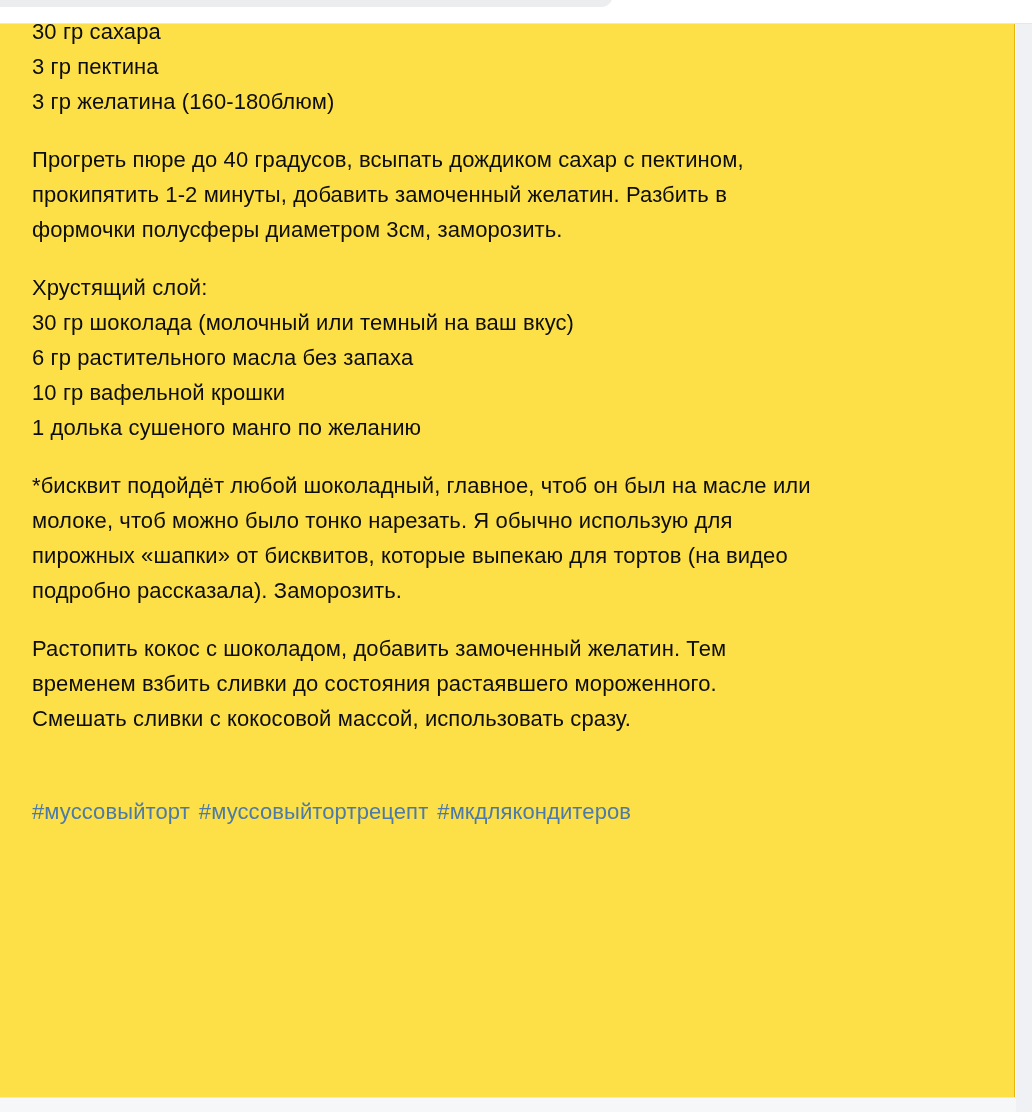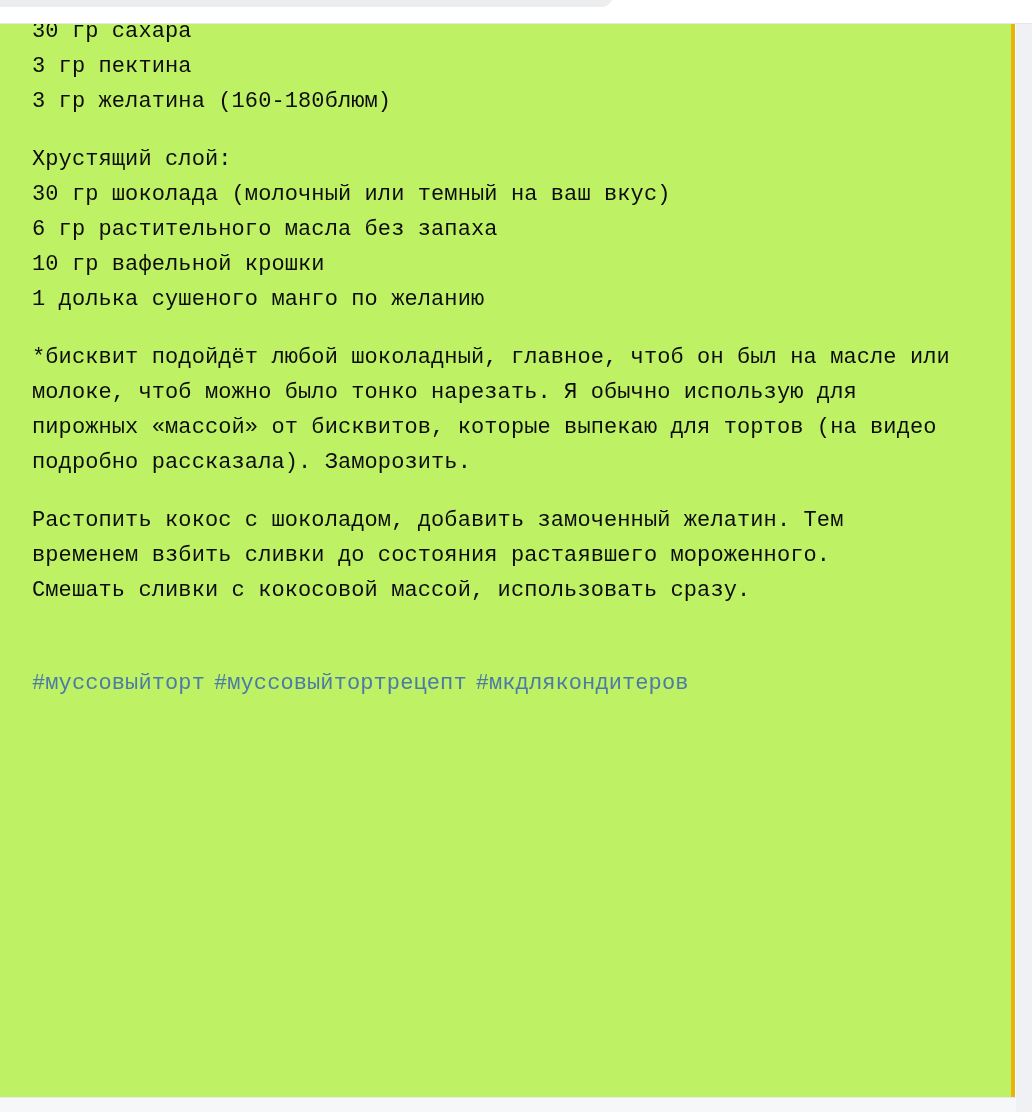--- a/index.html
+++ b/index.html
@@ -31,25 +31,24 @@
     width: 1032px;
     height: 1px;
     background: #e6e7ea;
   }
   .modal-card {
     position: absolute;
     left: 0;
     top: 24px;
     width: 1015px;
     height: 1073px;
-    background: #bef264;
-    border-right: 4px solid #eab308;
+    background: #fde047;
+    border-right: 1px solid #eab308;
     overflow: hidden;
     box-sizing: border-box;
-    font-family: Liberation Mono, monospace;
   }
   .post-text {
     margin: -10px 0 0 0;
     padding: 0 24px 0 32px;
     font-size: 22px;
     line-height: 35px;
     letter-spacing: 0.1px;
     color: #0d0d0d;
   }
   .post-text p {
@@ -88,28 +87,31 @@
 <body>
 
 <div class="attachment-corner"></div>
 <div class="top-divider"></div>
 
 <div class="modal-card">
   <article class="post-text">
     <p>30 гр сахара
 3 гр пектина
 3 гр желатина (160-180блюм)</p>
+    <p>Прогреть пюре до 40 градусов, всыпать дождиком сахар с пектином,
+прокипятить 1-2 минуты, добавить замоченный желатин. Разбить в
+формочки полусферы диаметром 3см, заморозить.</p>
     <p>Хрустящий слой:
 30 гр шоколада (молочный или темный на ваш вкус)
 6 гр растительного масла без запаха
 10 гр вафельной крошки
 1 долька сушеного манго по желанию</p>
     <p>*бисквит подойдёт любой шоколадный, главное, чтоб он был на масле или
 молоке, чтоб можно было тонко нарезать. Я обычно использую для
-пирожных «массой» от бисквитов, которые выпекаю для тортов (на видео
+пирожных «шапки» от бисквитов, которые выпекаю для тортов (на видео
 подробно рассказала). Заморозить.</p>
     <p>Растопить кокос с шоколадом, добавить замоченный желатин. Тем
 временем взбить сливки до состояния растаявшего мороженного.
 Смешать сливки с кокосовой массой, использовать сразу.</p>
     <p class="hashtags">
       <a href="#">#муссовыйторт</a><a href="#">#муссовыйтортрецепт</a><a href="#">#мкдлякондитеров</a>
     </p>
   </article>
 </div>
 

